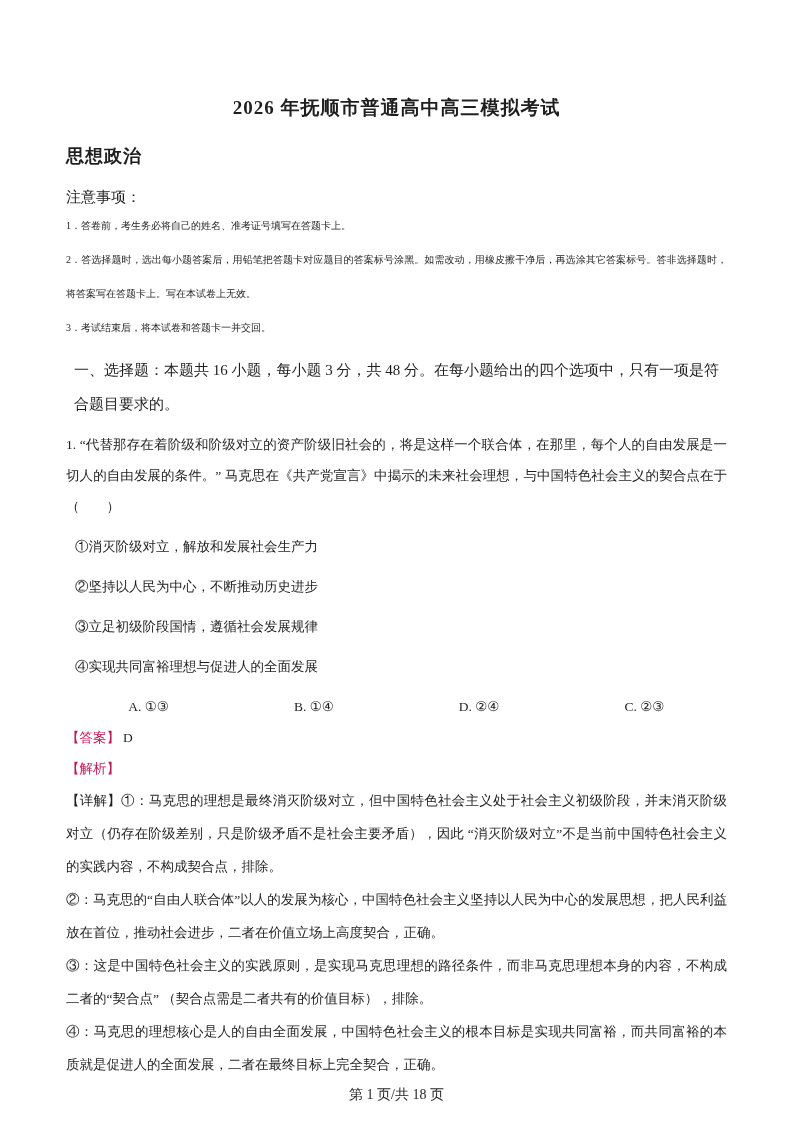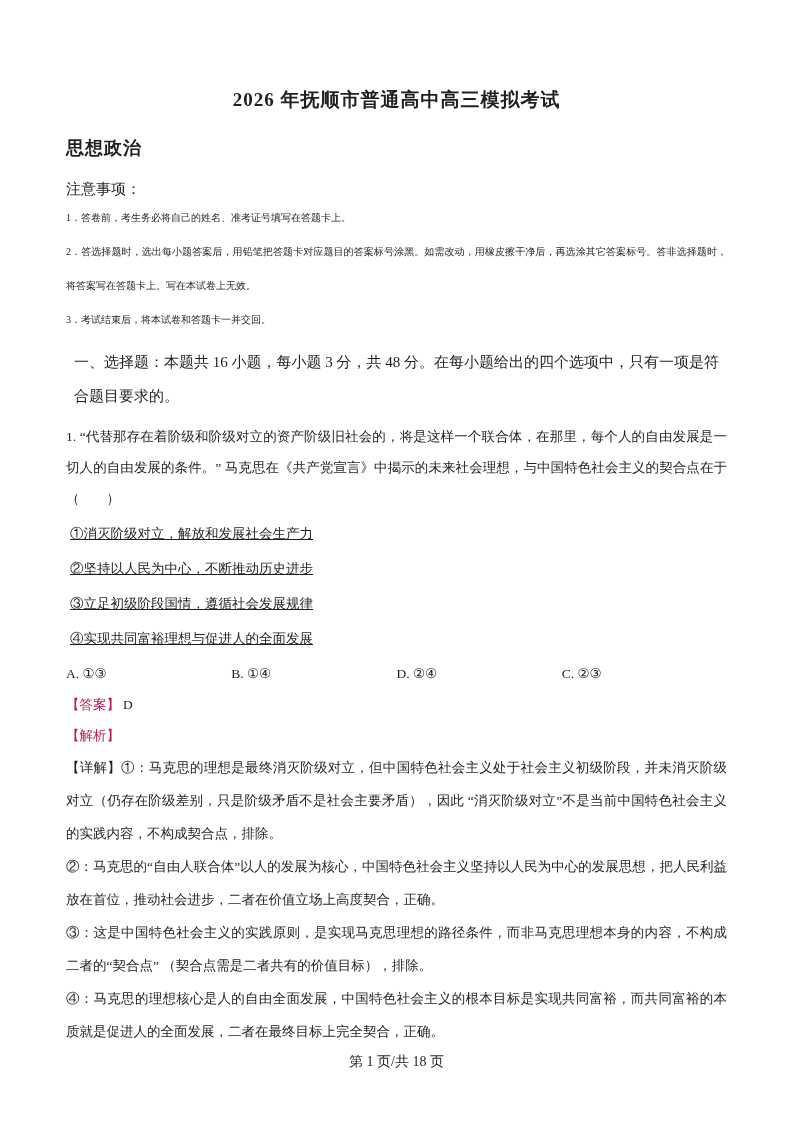--- a/index.html
+++ b/index.html
@@ -19,21 +19,21 @@
     box-sizing: border-box;
     width: 793px;
     height: 1122px;
     padding: 86px 66px 0 66px;
   }
   .doc-title {
     font-size: 19px;
     font-weight: 600;
     text-align: center;
     line-height: 28px;
-    margin: 0;
+    margin: 8px;
     letter-spacing: 1px;
   }
   .doc-subtitle {
     font-size: 18px;
     font-weight: 600;
     text-align: left;
     line-height: 28px;
     margin: 20px 0 0 0;
     letter-spacing: 1px;
   }
@@ -56,29 +56,29 @@
   }
   .q-stem {
     font-size: 13.5px;
     line-height: 31px;
     margin: 2px 0 0 0;
     text-align: justify;
   }
   .q-statement {
     font-size: 13.5px;
     line-height: 31px;
-    margin: 4px;
-    text-decoration: underline;
+    margin: 9px;
   }
   .choices-row {
     display: flex;
     flex-direction: row;
     font-size: 13.5px;
     line-height: 31px;
     margin: 0;
+    text-align: center;
   }
   .choice {
     width: 25%;
   }
   .answer-line, .analysis-line {
     font-size: 13.5px;
     line-height: 31px;
     margin: 0;
   }
   .tag-blue {

